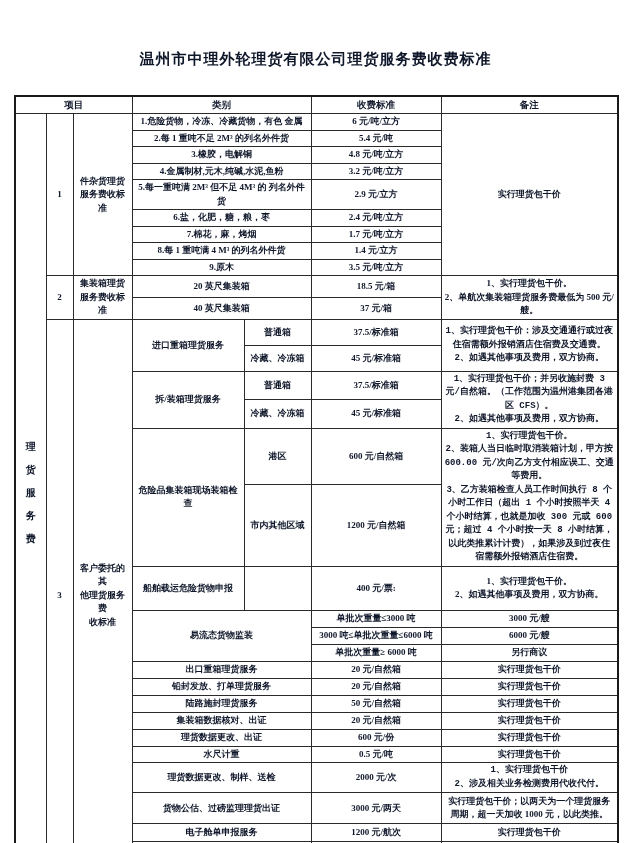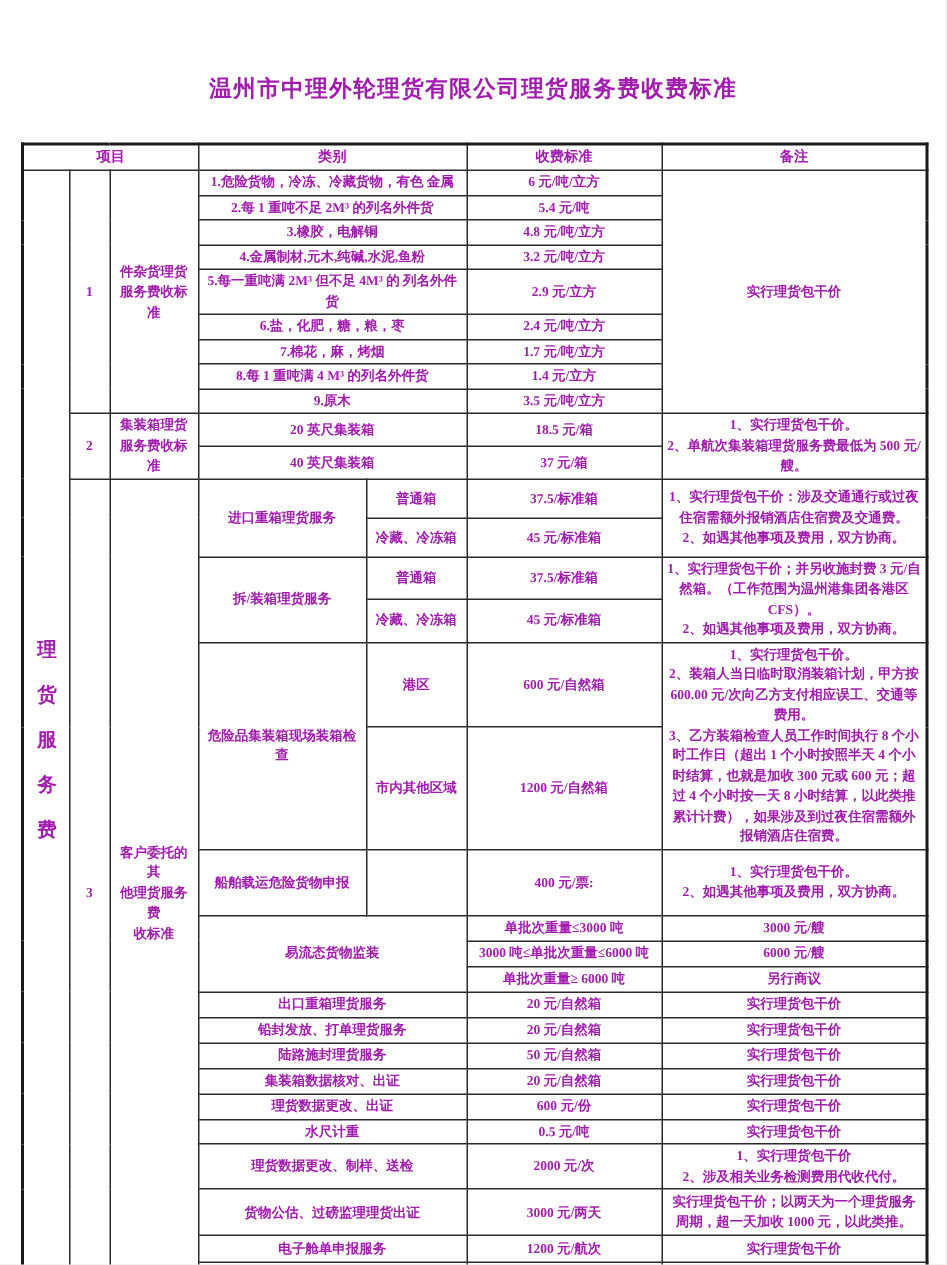--- a/index.html
+++ b/index.html
@@ -1,41 +1,41 @@
 <!DOCTYPE html>
 <html><head>
 <meta charset="utf-8">
 <style>
   html,body { margin:0; padding:0; background:#e8e8e8; }
   .page {
     position:relative; width:631px; height:843px; margin:0 auto;
-    background:#ffffff; color:#a21caf;
+    background:#ffffff; color:#0f172a;
     font-family:"Liberation Serif","DejaVu Serif",serif;
   }
   .title {
     position:absolute; top:50px; left:0; width:100%;
     text-align:center; font-size:15px; font-weight:bold; letter-spacing:1px;
   }
   table.fee {
     position:absolute; left:14px; top:95px; width:603px;
     border-collapse:collapse; table-layout:fixed;
     border:2px solid #1a1a1a;
   }
   .fee th, .fee td {
     border:1px solid #2a2a2a; padding:1px 3px;
     font-size:9px; font-weight:bold; text-align:center; vertical-align:middle;
     overflow:hidden; line-height:1.5;
   }
   .fee th { font-size:9.5px; }
   .cat  { text-align:left; padding-left:6px; }
   .pre  { white-space:pre-line; }
-  .rk-l { text-align:left; white-space:pre-line; font-size:8.5px; line-height:1.72; padding:2px 4px; }
+  .rk-l { text-align:left; white-space:pre-line; font-size:8.5px; line-height:1.72; padding:2px 4px;font-family:Liberation Mono, monospace; }
   .rk-c { text-align:center; white-space:pre-line; font-size:8.6px; line-height:1.7; padding:2px 4px; }
   .sm   { font-size:8.4px;margin-left:22px; }
-  .vtext{ width:12px; margin:0 auto; word-break:break-all; line-height:2.3; font-size:13px; }
+  .vtext{ width:12px; margin:0 auto; word-break:break-all; line-height:2.3; font-size:10px; }
   .secname { font-size:9.3px; }.rh16{height:16px}.rh17{height:17px}.rh18{height:18px}
   .rh26{height:26px}.rh27{height:27px}.rh31{height:31px}
   .rh44{height:44px}.rh49{height:49px}.rh71{height:71px}
 </style>
 </head>
 <body>
 
 <div class="page">
   <div class="title">温州市中理外轮理货有限公司理货服务费收费标准</div>
 

